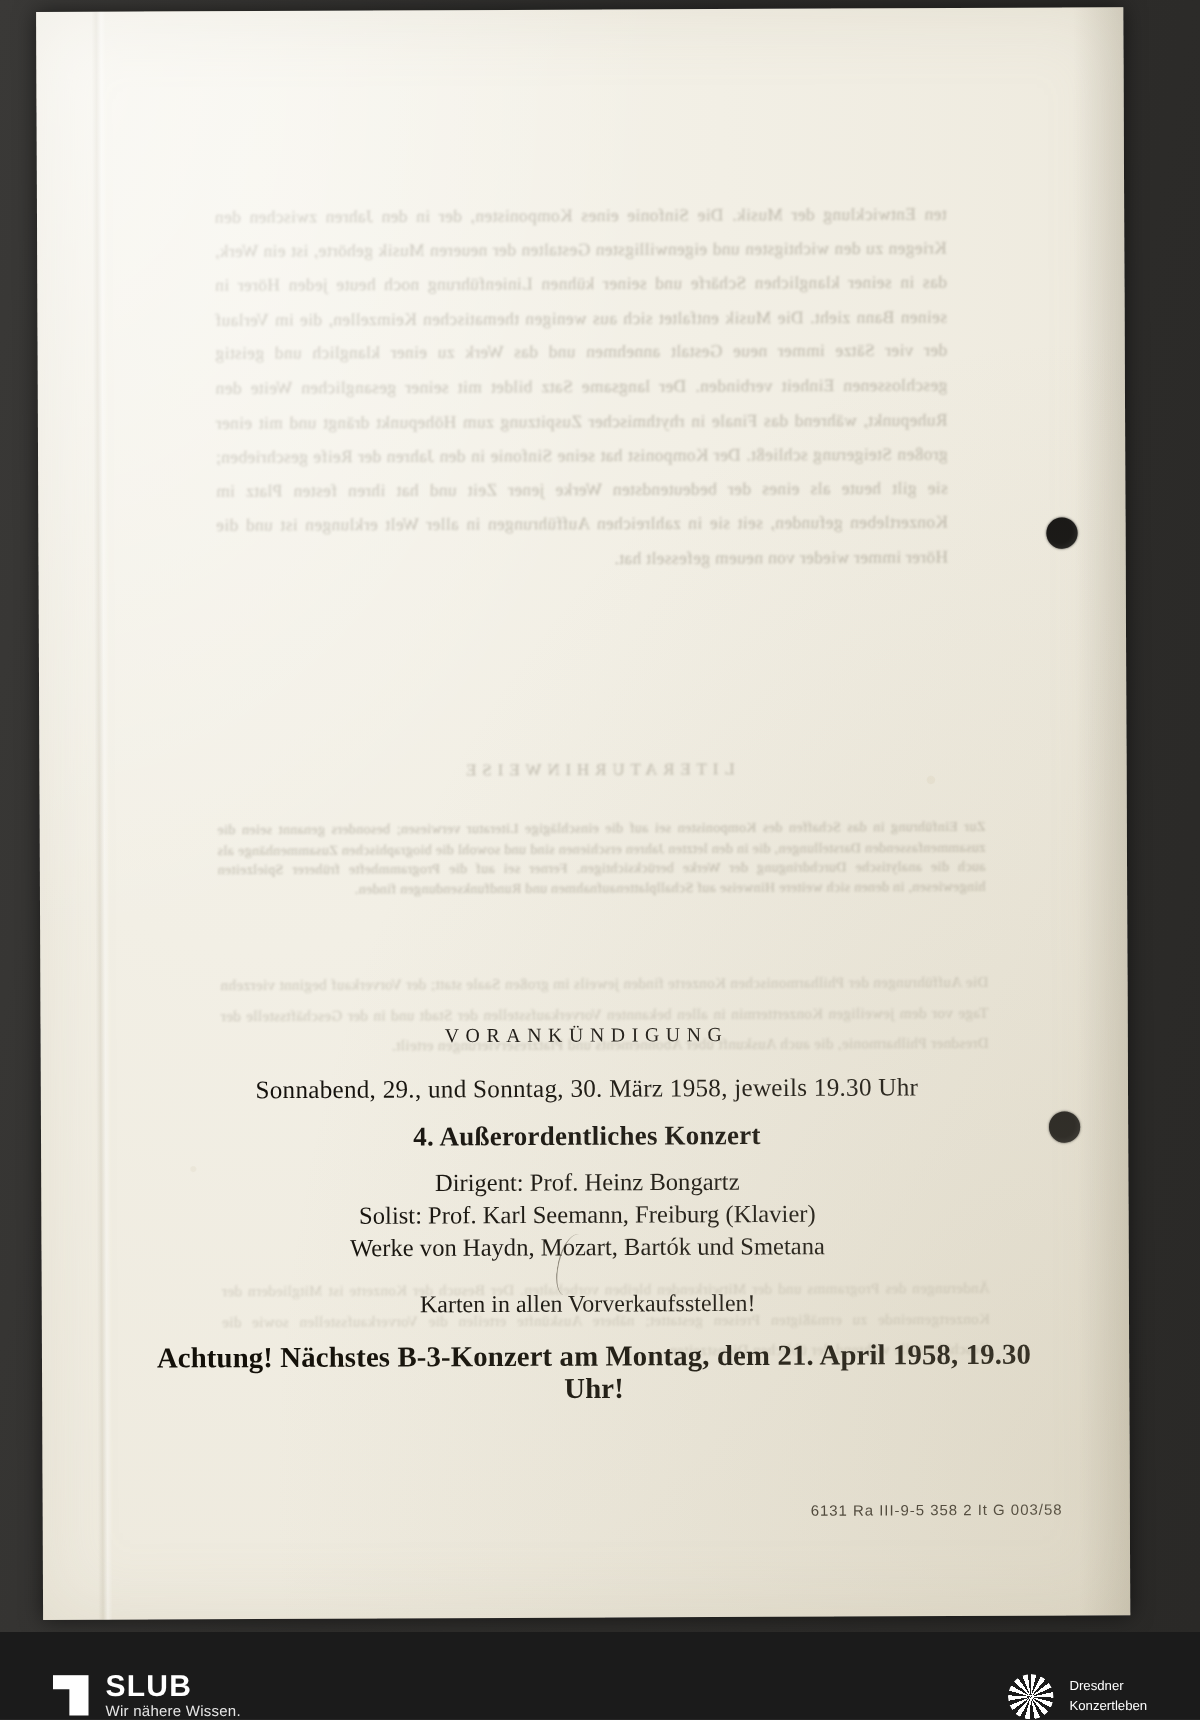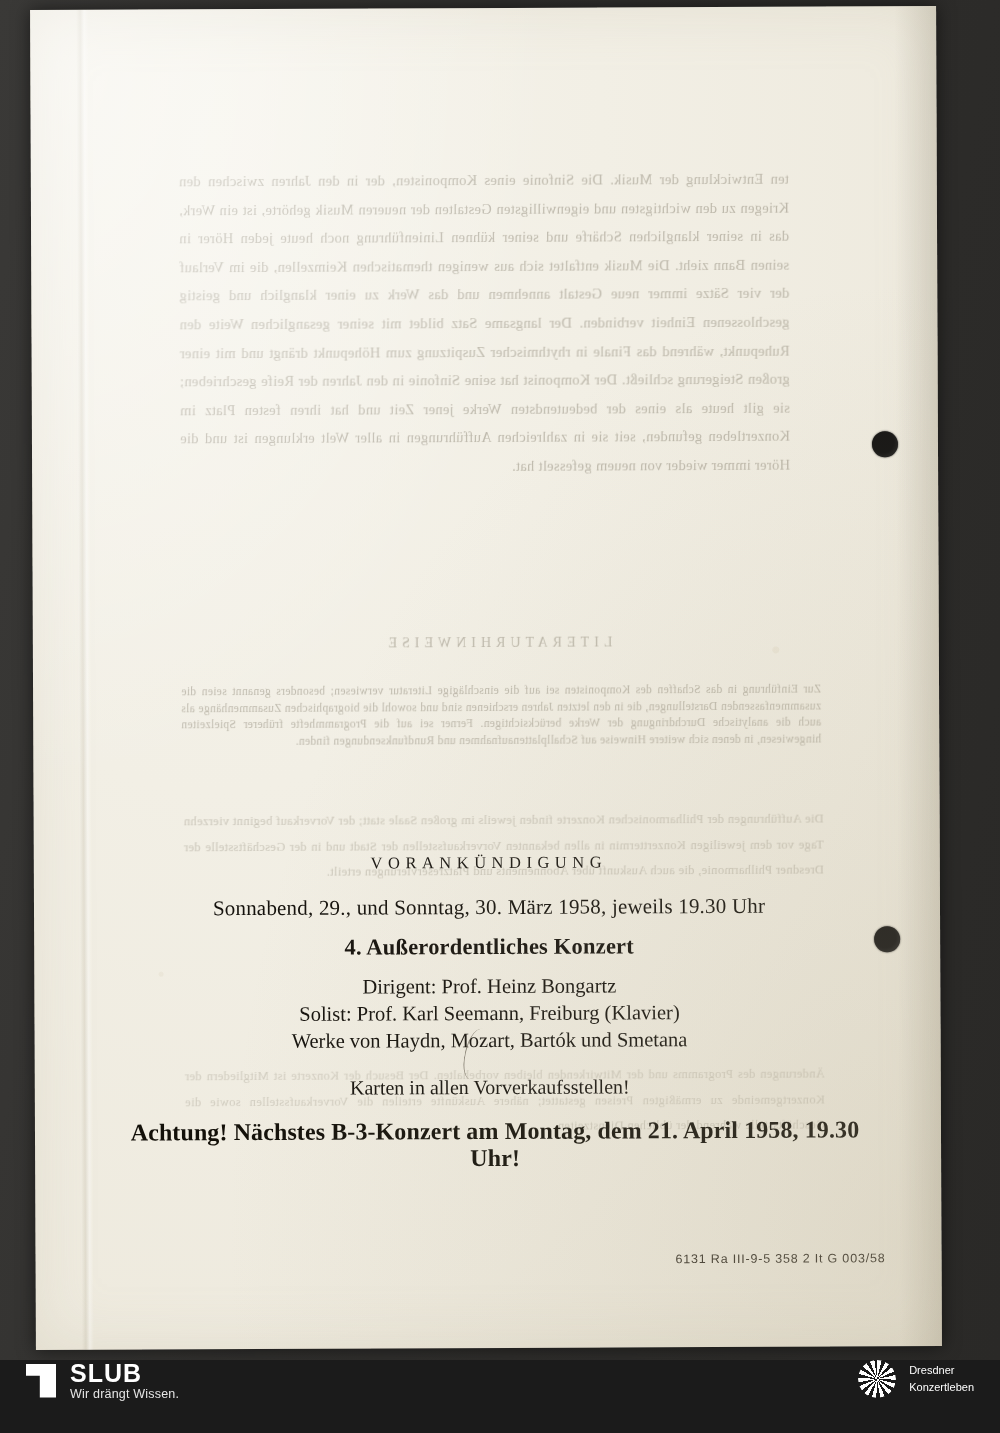--- a/index.html
+++ b/index.html
@@ -176,23 +176,23 @@
     pointer-events:none;
   }
 
   
   .footer-bar{
     position:absolute;
     left:0; top:1360px;
     width:1000px; height:73px;
     background:#1b1b1b;
     display:flex;
-    align-items:flex-start;
+    align-items:flex-end;
     justify-content:space-between;
-    padding:0 26px;
+    padding:0 44px;
     box-sizing:border-box;
   }
   .slub{
     display:flex; align-items:center; gap:14px;
   }
   .slub-mark{
     width:30px; height:34px;
     background:#ffffff;
     clip-path: polygon(0 0, 100% 0, 100% 100%, 46% 100%, 46% 36%, 0 36%);
   }
@@ -266,21 +266,21 @@
 
   <div class="hole h1"></div>
   <div class="hole h2"></div>
 </div>
 
 <div class="footer-bar">
   <div class="slub">
     <div class="slub-mark"></div>
     <div class="slub-text">
       <div class="slub-name">SLUB</div>
-      <div class="slub-claim">Wir drängt Wissen.</div>
+      <div class="slub-claim">Wir nähere Wissen.</div>
     </div>
   </div>
 
   <div class="dphil">
     <div class="dphil-logo"></div>
     <div class="dphil-text">
       <div>Dresdner</div>
       <div>Konzertleben</div>
     </div>
   </div>

